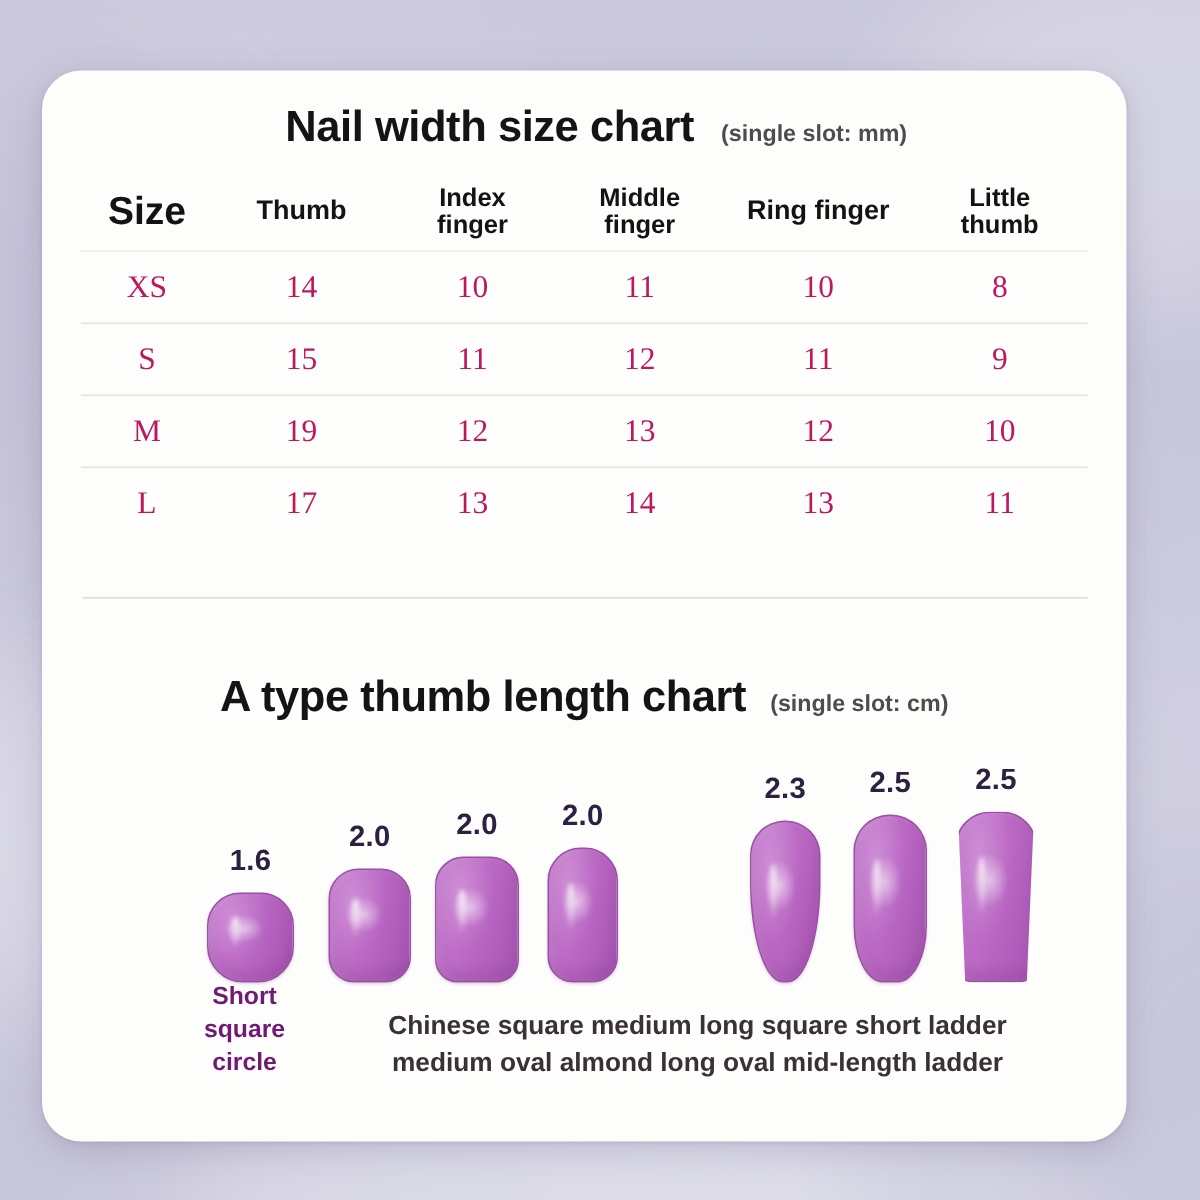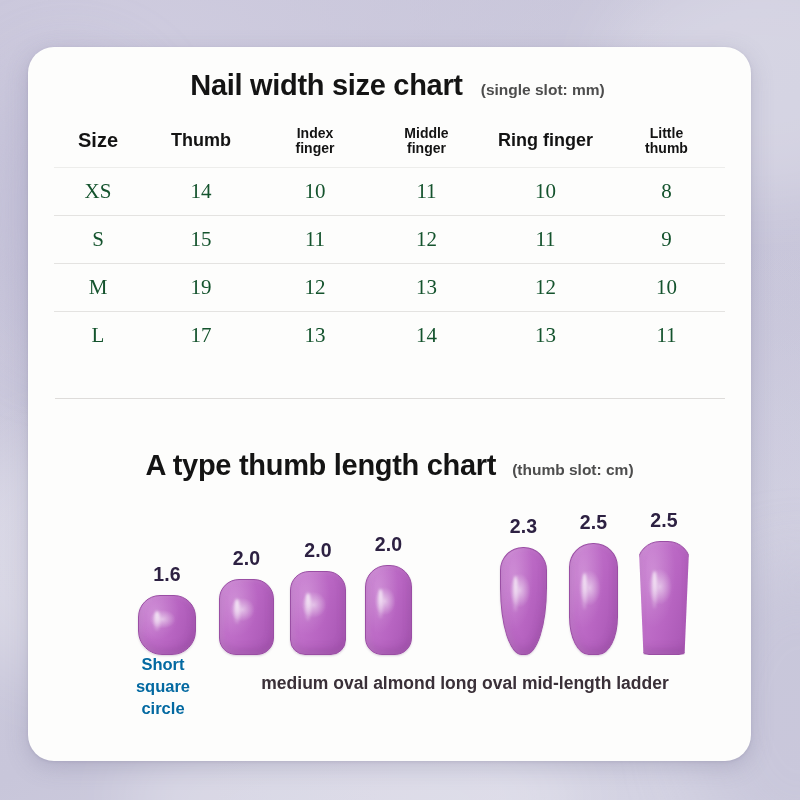--- a/index.html
+++ b/index.html
@@ -91,28 +91,28 @@
   table.wtable th {
     font-size: 16.5px;
     font-weight: bold;
     color: #131313;
     text-align: center;
     vertical-align: middle;
     height: 52px;
     line-height: 1.06;
     padding: 0 2px;
   }
-  table.wtable th.big   { font-size: 20px; }
+  table.wtable th.big   { font-size: 26px; }
   table.wtable th.mid   { font-size: 18px; }
-  table.wtable th.small { font-size: 14px; }
+  table.wtable th.small { font-size: 17px; }
 
   table.wtable td {
     font-family: "Liberation Serif", serif;
     font-size: 21px;
-    color: #14532d;
+    color: #be185d;
     text-align: center;
     height: 48px;
     border-top: 1.2px solid #e4e3e1;
     padding: 0;
   }
   table.wtable tbody tr:first-child td { border-top: 1.2px solid #ededeb; }
 
   
   .sec-divider {
     position: absolute;
@@ -197,21 +197,21 @@
 
   
   .caption-left {
     position: absolute;
     left: 89px;
     top: 255px;
     width: 92px;
     text-align: center;
     font-size: 16.5px;
     font-weight: bold;
-    color: #0369a1;
+    color: #701a75;
     line-height: 1.33;
   }
   .caption-main {
     position: absolute;
     left: 182px;
     top: 272px;
     width: 510px;
     text-align: center;
     font-size: 17.5px;
     font-weight: bold;
@@ -293,21 +293,21 @@
       </tbody>
     </table>
   </div>
 
   <div class="sec-divider"></div>
 
   <div class="sec2">
 
     <div class="title-row2">
       <span class="sec-title">A type thumb length chart</span>
-      <span class="sec-unit">(thumb slot: cm)</span>
+      <span class="sec-unit">(single slot: cm)</span>
     </div>
 
     <div class="nail-strip">
 
       <div class="nail-col" style="left:42px;margin-top:28px;">
         <span class="nail-num">1.6</span>
         <div class="nail sh-sqcircle"></div>
       </div>
 
       <div class="nail-col" style="left:123px;">
@@ -339,17 +339,18 @@
       <div class="nail-col" style="left:541px;">
         <span class="nail-num">2.5</span>
         <div class="nail sh-midladder"></div>
       </div>
 
     </div>
 
     <div class="caption-left">Short square circle</div>
 
     <div class="caption-main">
+      <div>Chinese square medium long square short ladder</div>
       <div>medium oval almond long oval mid-length ladder</div>
     </div>
 
   </div>
 </div>
 
 </body></html>

